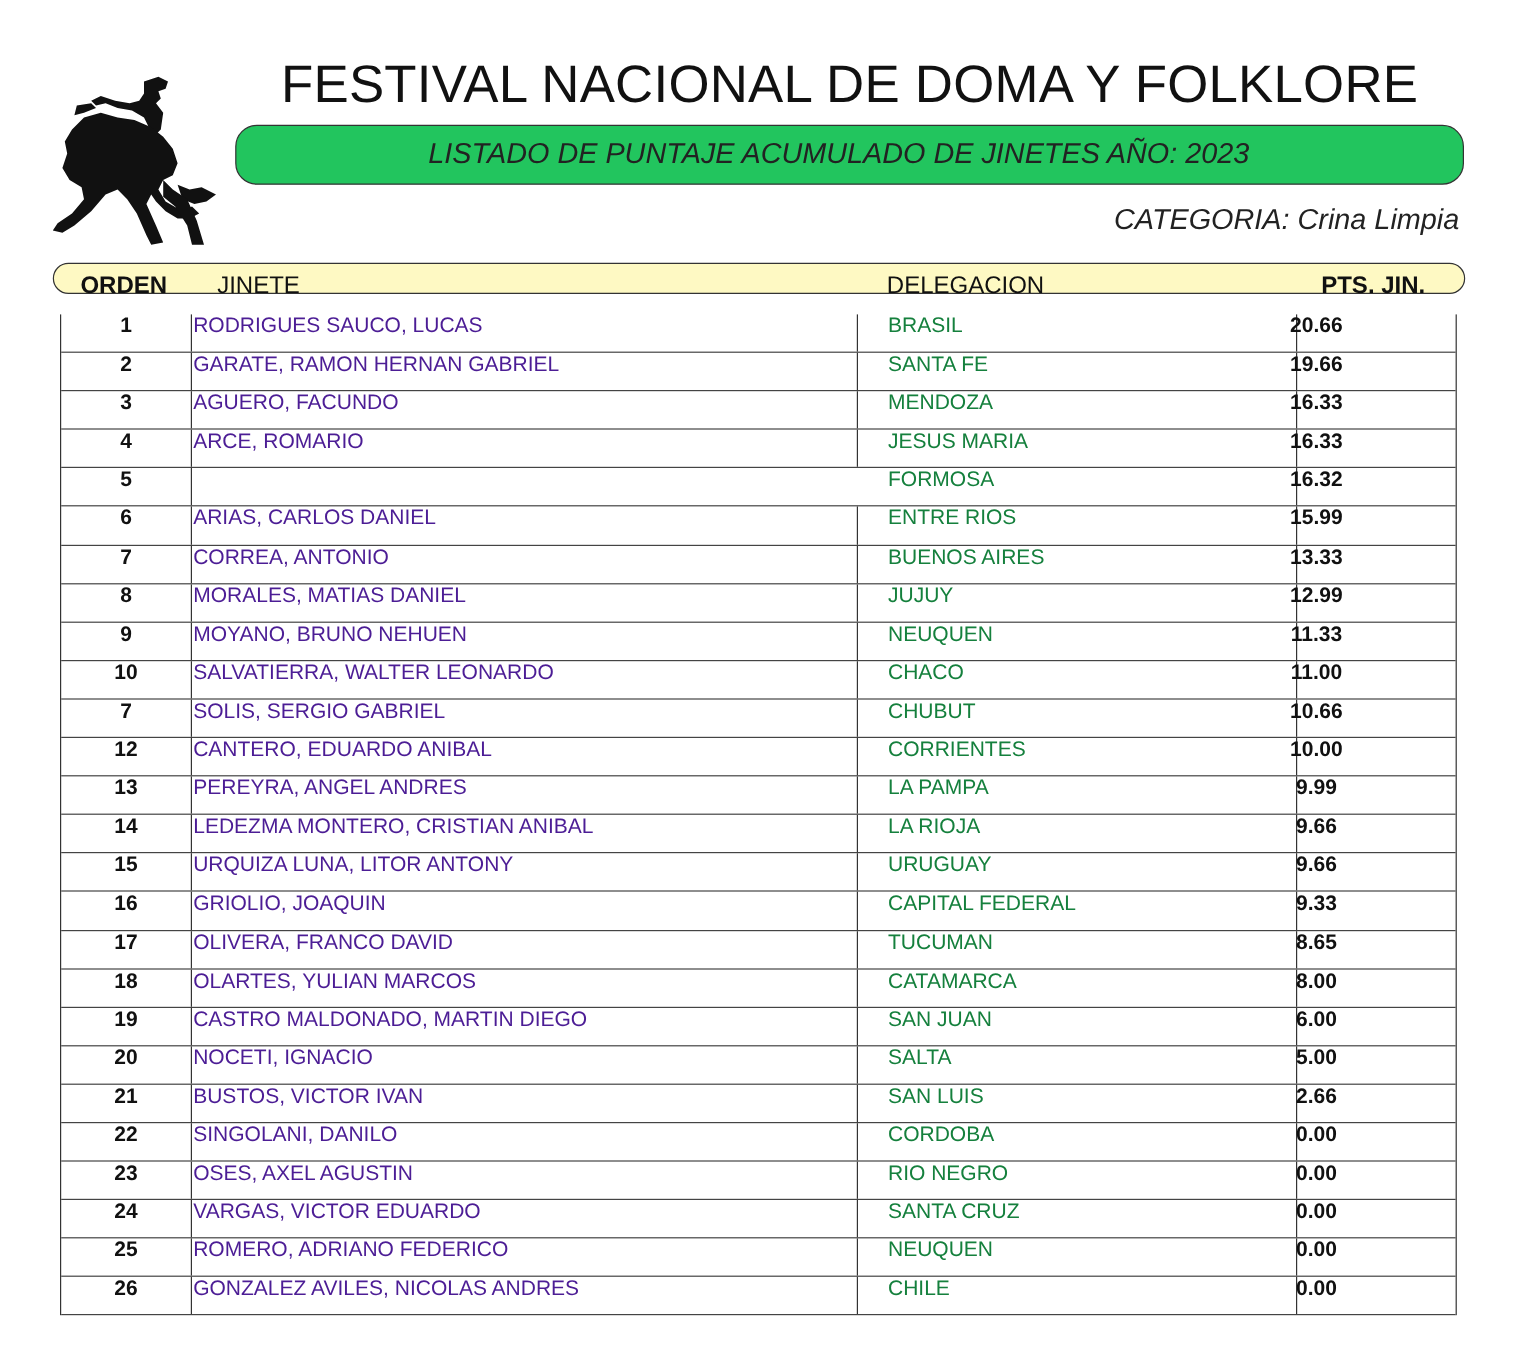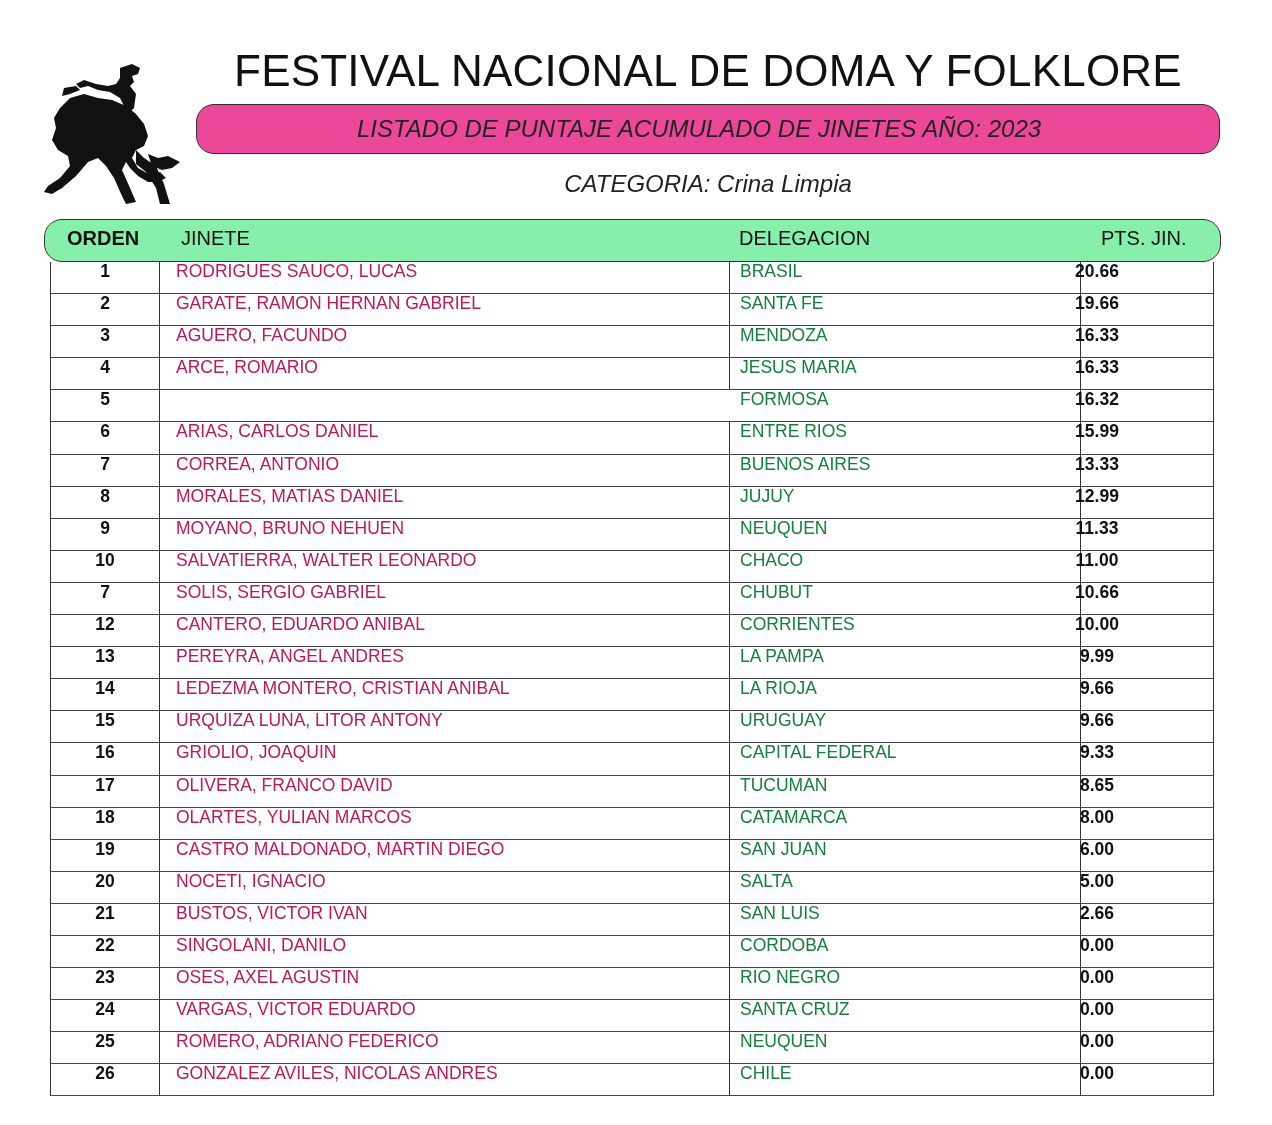--- a/index.html
+++ b/index.html
@@ -22,49 +22,49 @@
       text-align: center;
       font-size: 44px; font-weight: normal; letter-spacing: 0.2px;
       color: #111;
     }
 
     .subtitle-box {
       position: absolute; left: 196px; top: 104px;
       width: 1024px; height: 50px;
       border: 1.5px solid #333;
       border-radius: 18px;
-      background: #ec4899;
+      background: #22c55e;
       display: flex; align-items: center; justify-content: center;
     }
     .subtitle-box span {
       font-size: 24px; font-style: italic; color: #222;
       margin-left: -18px;
     }
 
     .category {
       position: absolute; left: 200px; top: 170px; width: 1016px;
-      text-align: center;
+      text-align: right;
       font-size: 24px; font-style: italic; color: #222;
     }
 
     .table-header {
       position: absolute; left: 44px; top: 219px;
-      width: 1177px; height: 43px;
+      width: 1177px; height: 26px;
       border: 1.5px solid #333;
       border-radius: 18px;
-      background: #86efac;
+      background: #fef9c3;
       font-size: 20px;
     }
     .table-header .h {
       position: absolute; top: 7px;
     }
     .h-orden { left: 22px; font-weight: bold; }
     .h-jinete { left: 136px; }
     .h-deleg { left: 694px; }
-    .h-pts { left: 1056px; font-weight: normal; }
+    .h-pts { left: 1056px; font-weight: bold; }
 
     .table {
       position: absolute; left: 50px; top: 262px;
       width: 1164px;
       border-left: 1.5px solid #333;
       border-right: 1.5px solid #333;
     }
     .row {
       position: relative;
       height: 32.1px;
@@ -75,24 +75,24 @@
       position: absolute; top: 0; bottom: 0;
       padding-top: 0px;
       line-height: 18px;
     }
     .c-orden {
       left: 0; width: 109px;
       text-align: center; font-weight: bold;
       border-right: 1.5px solid #333;
     }
     .c-jinete {
-      left: 109px; width: 570px;
+      left: 94px; width: 570px;
       padding-left: 16px;
       border-right: 1.5px solid #333;
-      color: #be185d;
+      color: #4c1d95;
     }
     .c-deleg {
       left: 679px; width: 351px;
       padding-left: 10px;
       border-right: 1.5px solid #333;
       color: #15803d;
     }
     .c-pts {
       left: 980px; width: 132px;
       text-align: center; font-weight: bold;

